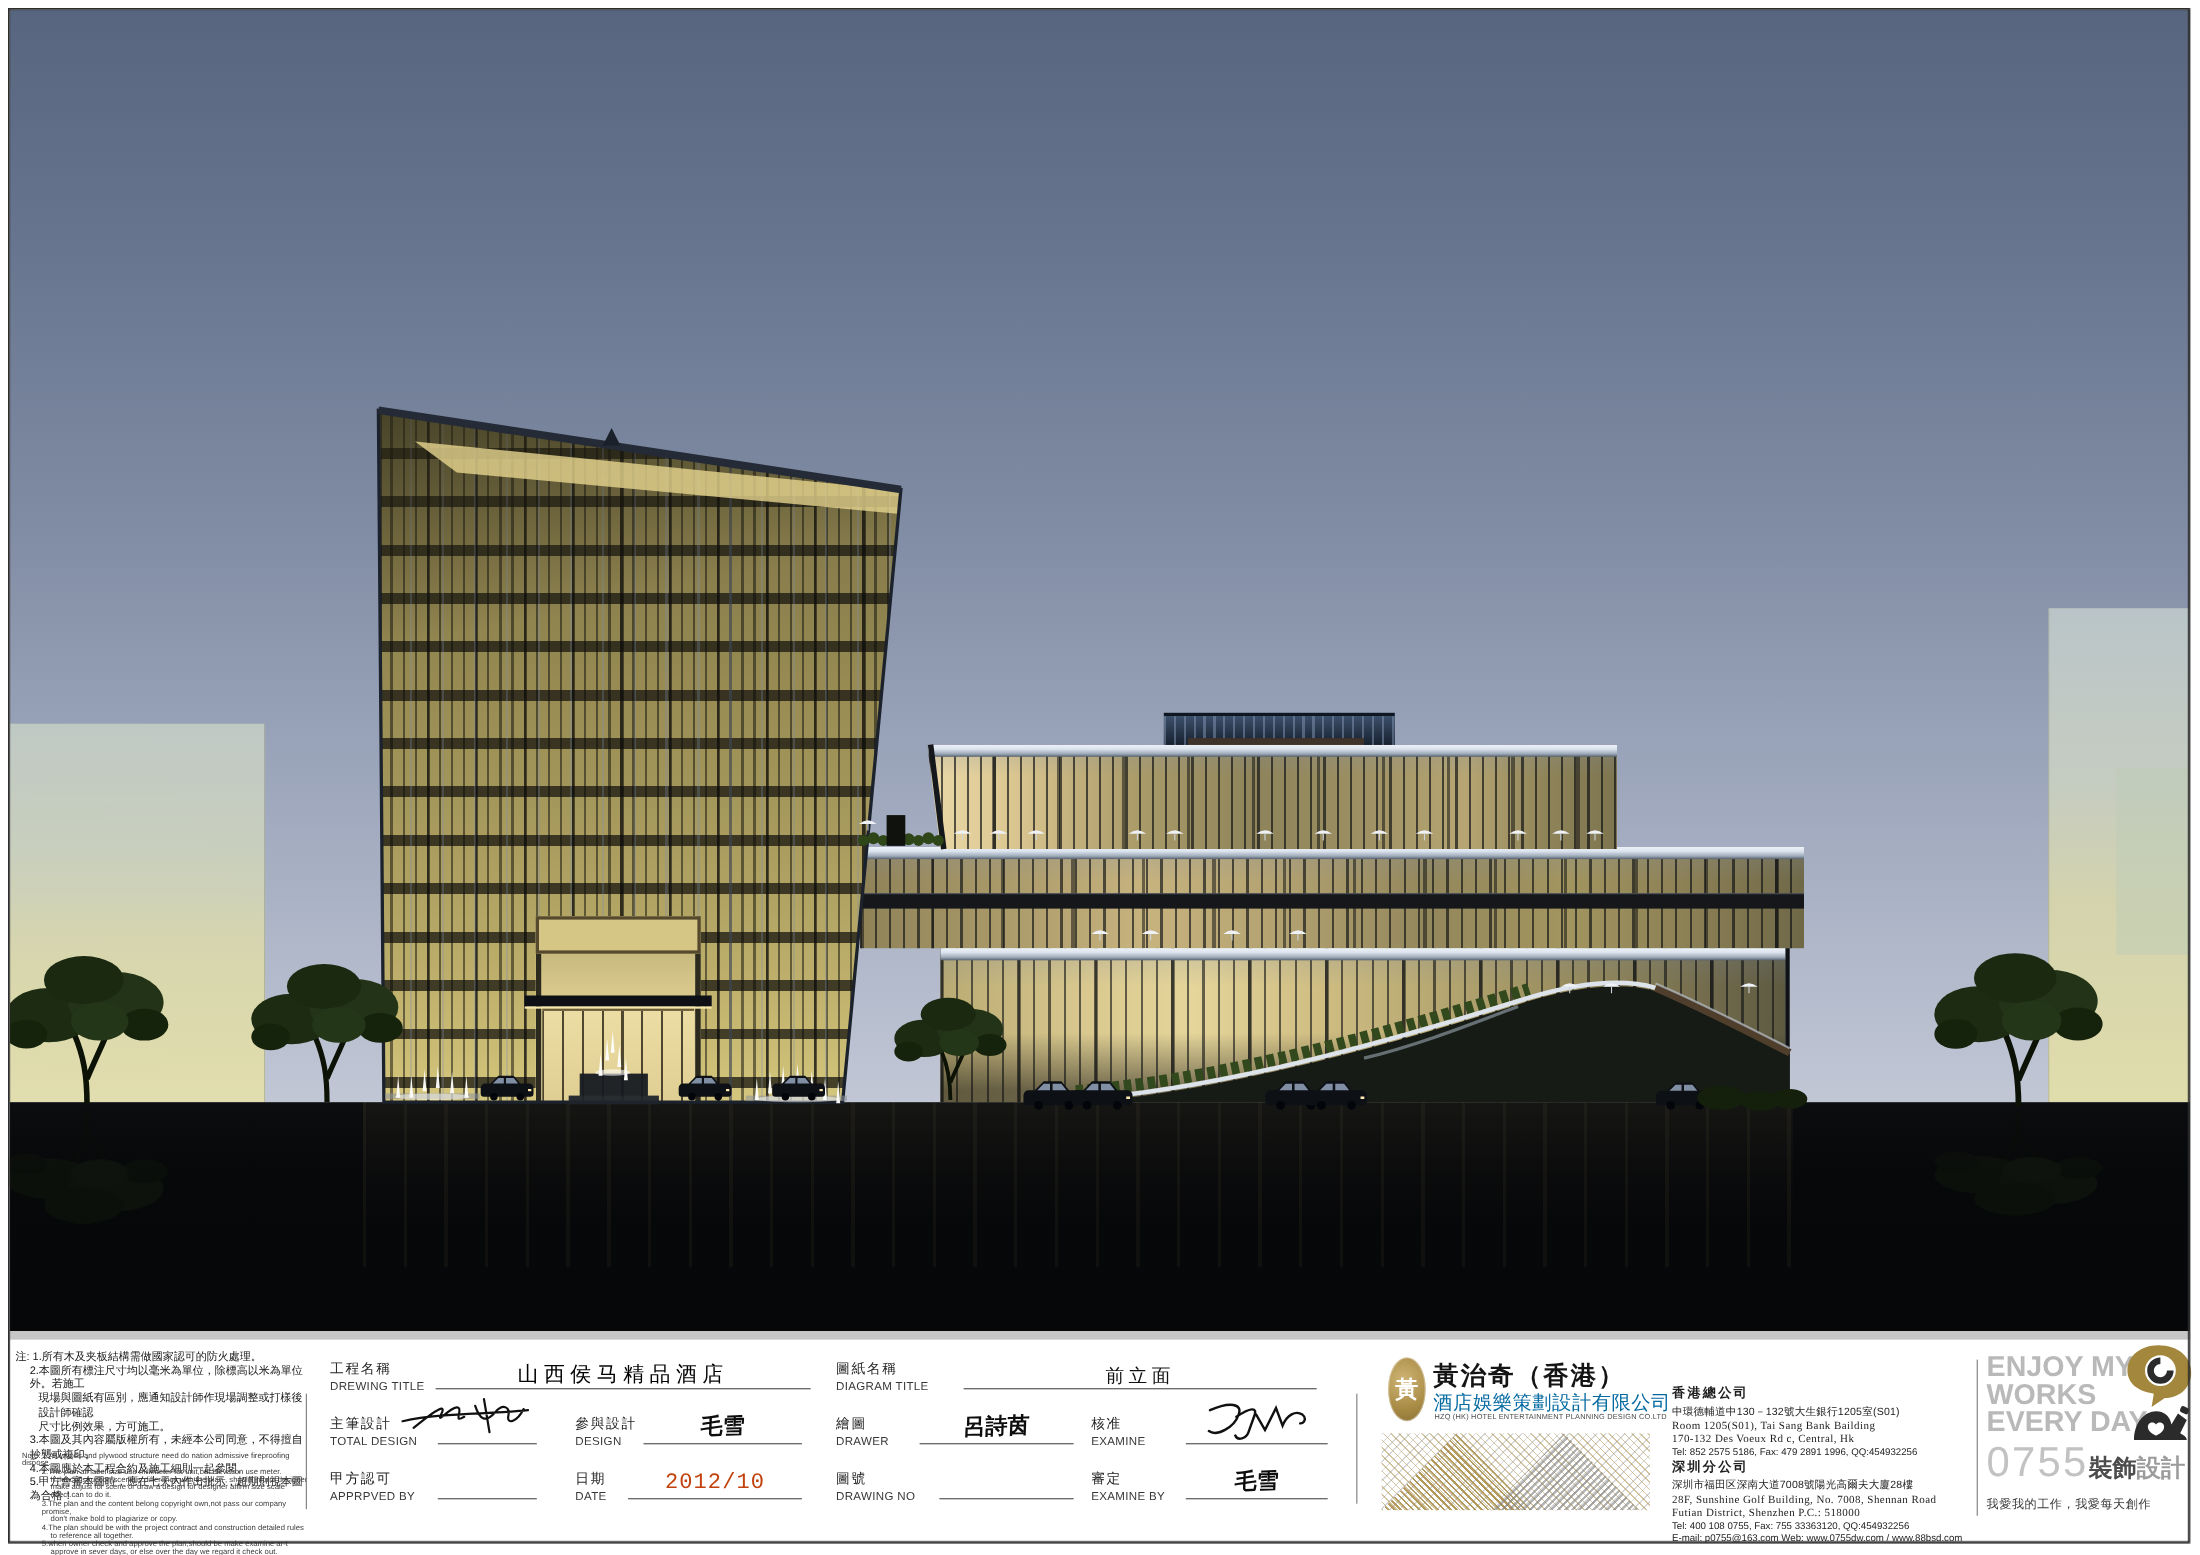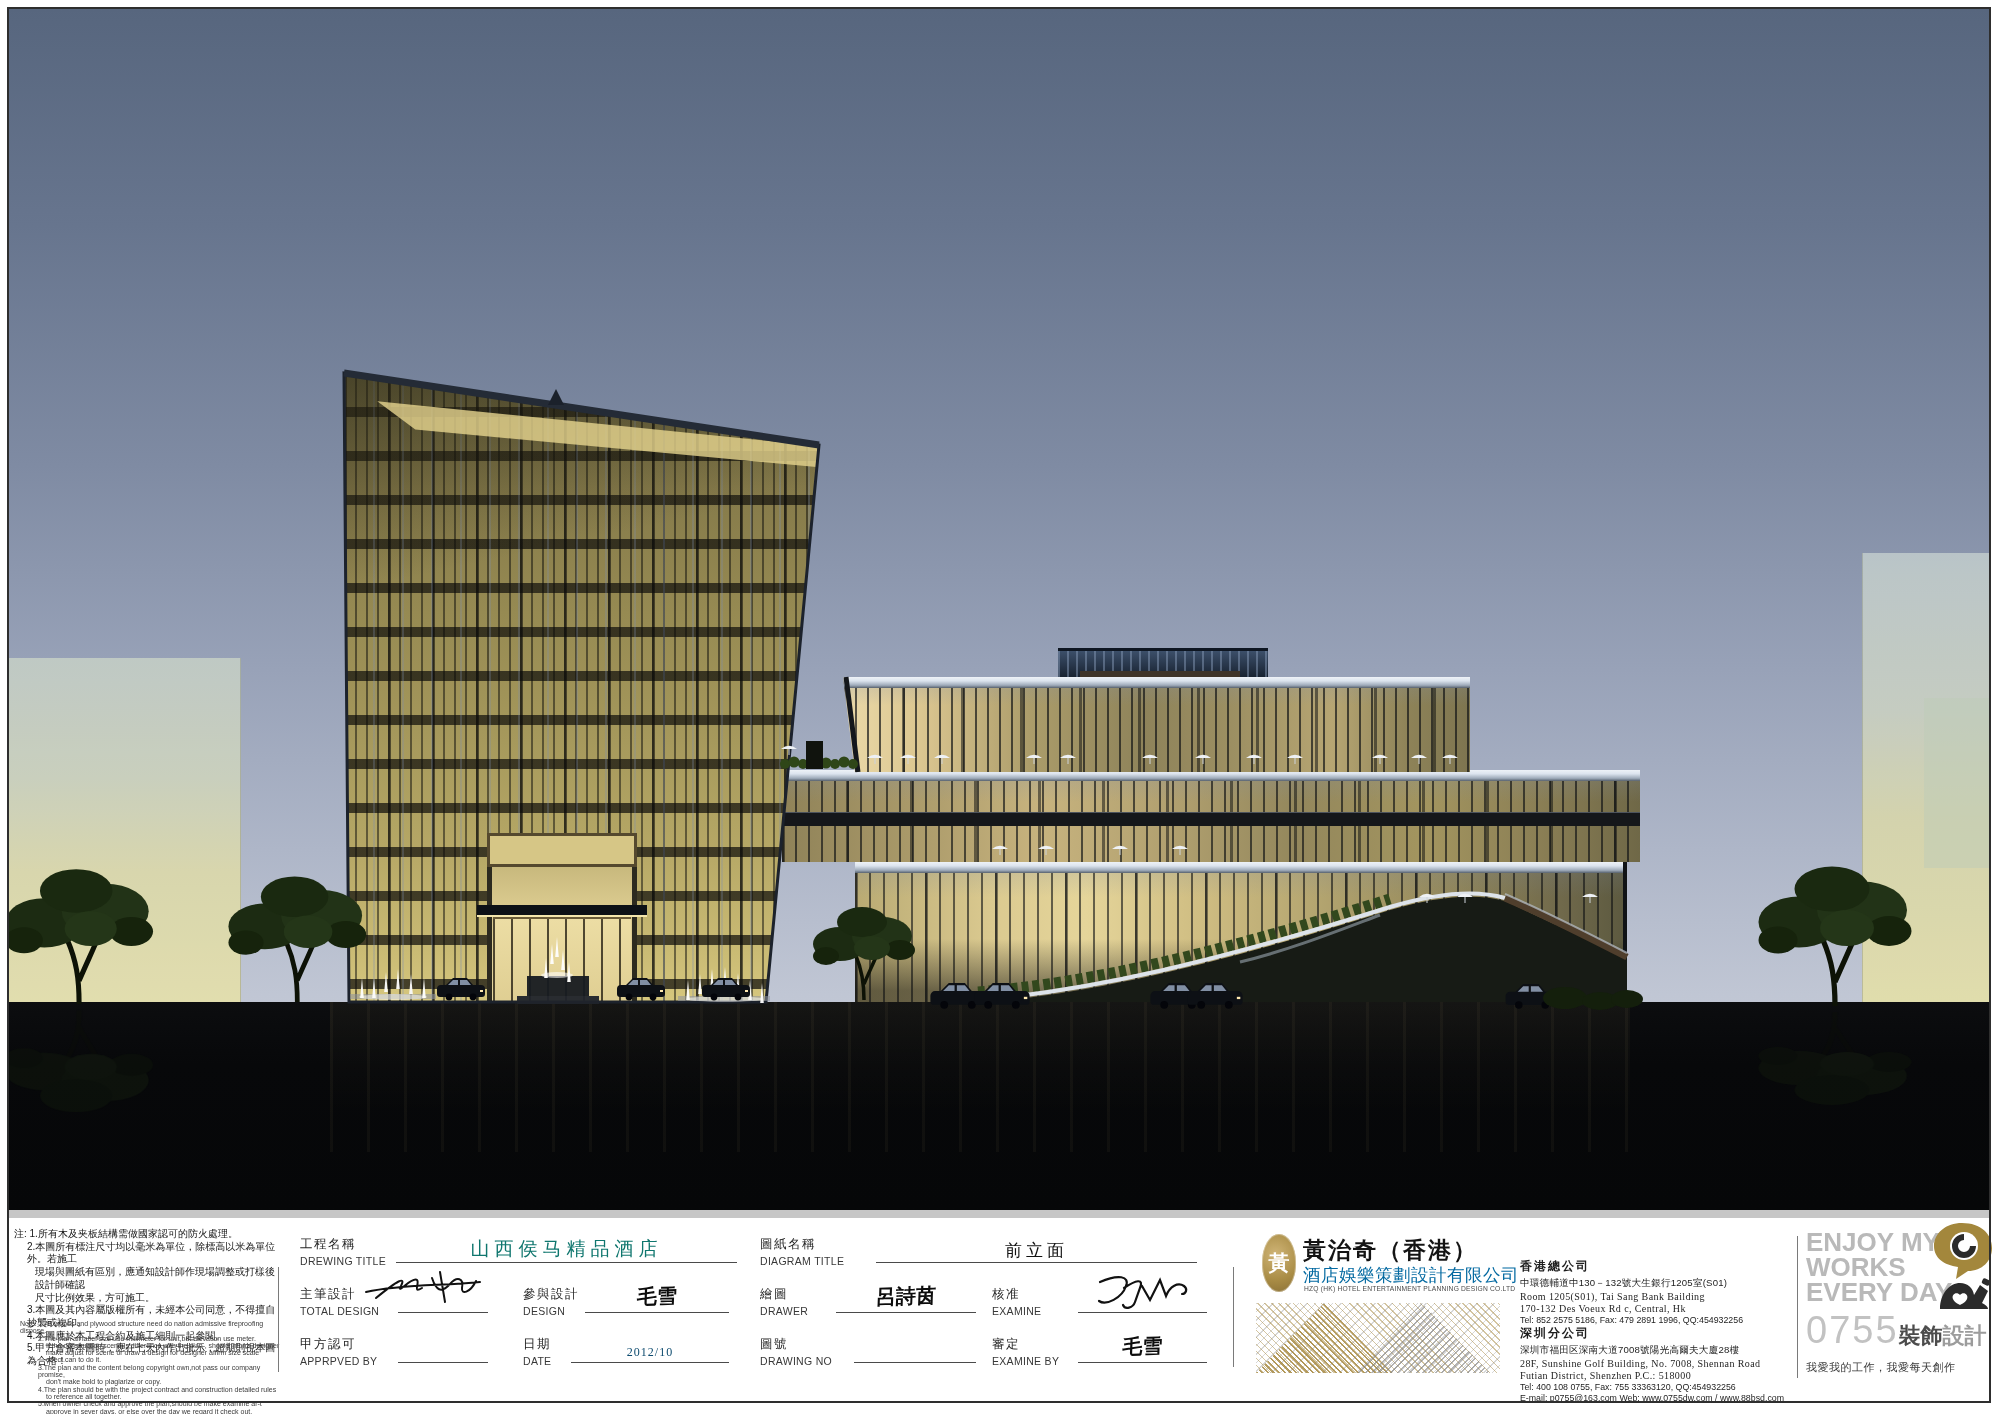--- a/index.html
+++ b/index.html
@@ -85,23 +85,23 @@
   #notes-cn .ind1{padding-left:13px;} #notes-cn .ind2{padding-left:21px;}
   #notes-en{left:11px;top:102px;width:262px;font-size:7px;line-height:7.3px;color:#3a3a3a;}
   #notes-en .ind1{padding-left:18px;} #notes-en .ind2{padding-left:26px;}
   .vdiv{position:absolute;width:0;border-left:1.5px solid #7a7a7a;}
   .fld{position:absolute;height:27px;}
   .fld .lab{position:absolute;left:0;top:0;white-space:nowrap;}
   .fld .cn{font-size:12.5px;color:#1f1f1f;letter-spacing:1.5px;}
   .fld .en{font-size:10.5px;color:#383838;letter-spacing:.3px;margin-top:2px;}
   .fld .ln{position:absolute;bottom:0;right:0;border-bottom:1.1px solid #4a4a4a;height:0;}
   .fld .val{position:absolute;bottom:1px;text-align:center;white-space:nowrap;}
-  .serifval{font-family:Liberation Serif, serif;font-size:19px;color:#0f766e;letter-spacing:5px;}
+  .serifval{font-family:Liberation Serif, serif;font-size:19px;color:#000000;letter-spacing:5px;}
   .serifsm{font-family:"Liberation Serif",serif;font-size:17px;color:#111;letter-spacing:4px;}
-  .serifdate{font-family:Liberation Serif, serif;font-size:12px;color:#0c4a6e;letter-spacing:1px;}
+  .serifdate{font-family:Liberation Mono, monospace;font-size:20px;color:#c2410c;letter-spacing:1px;}
   .hand{font-size:20px;font-weight:800;color:#0d0d0d;transform:rotate(-2deg) skewX(-4deg);}
   .sig{position:absolute;}
   
   #seal{position:absolute;left:1253px;top:16px;width:34px;height:58px;border-radius:50%/48%;
         background:radial-gradient(circle at 40% 35%,#cfb476,#a98c45 60%,#8a7036);
         box-shadow:inset 0 0 0 1px rgba(255,255,255,.35);}
   #seal .ch{position:absolute;inset:0;display:flex;align-items:center;justify-content:center;
         color:#fff;font-family:"Liberation Serif",serif;font-size:21px;font-weight:700;}
   #coname1{position:absolute;left:1294px;top:17px;width:216px;font-size:23px;font-weight:800;color:#141414;letter-spacing:2px;white-space:nowrap;}
   #coname2{position:absolute;left:1294px;top:45px;width:216px;font-size:17.5px;font-weight:400;color:#0369a1;letter-spacing:.5px;white-space:nowrap;}

